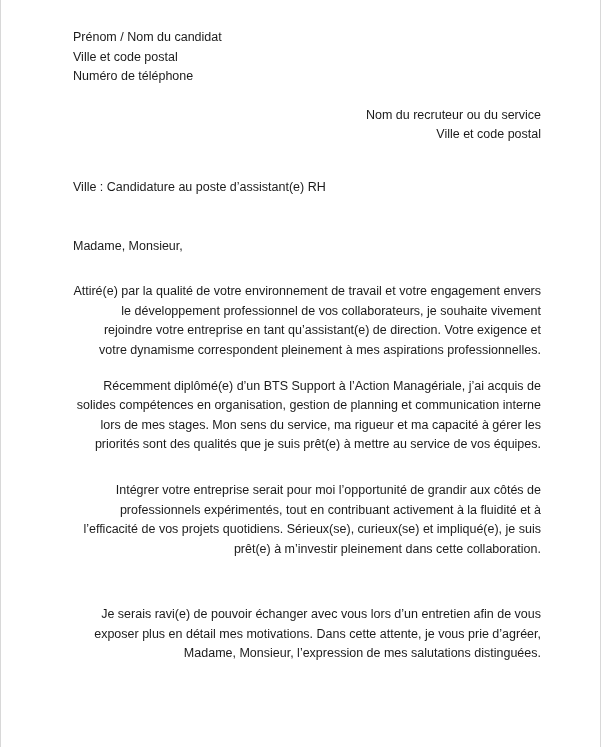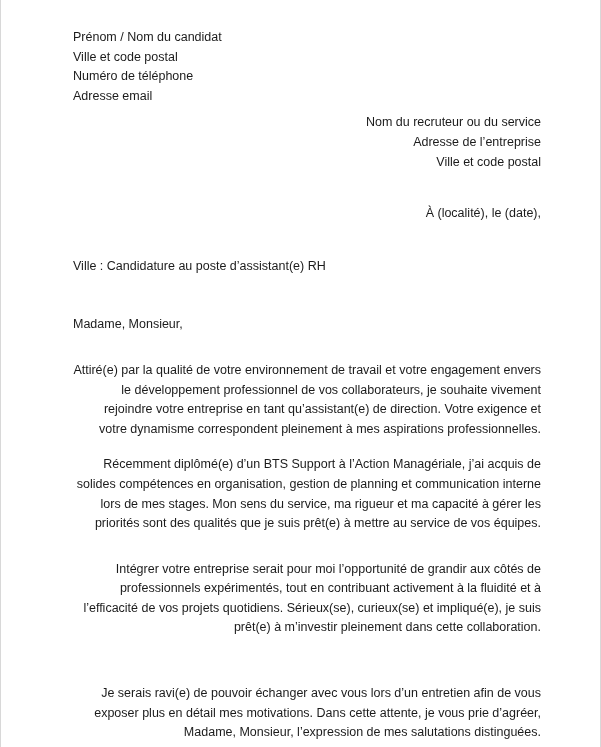--- a/index.html
+++ b/index.html
@@ -34,51 +34,48 @@
     line-height: 19.6px;
     color: #1b1b1b;
   }
 
   .block { margin: 0; padding: 0; }
   .line  { white-space: pre-wrap; }
   .right { text-align: right; }
 
   
   #sender-block     { margin-top: 28px; }
-  #recipient-block  { margin-top: 7px; }
+  #recipient-block  { margin-top: 19px; }
   #date-line        { margin-top: 32px; }
   #subject-line     { margin-top: 33px; }
   #salutation       { margin-top: 39px; }
   #para-1           { margin-top: 26px; }
   #para-2           { margin-top: 16px; }
   #para-3           { margin-top: 26px; }
   #para-4           { margin-top: 46px; }
 
   .para { text-align: right; }
 </style>
 </head>
 <body>
 
 <div id="page">
   <div id="letter">
 
     <div class="block" id="sender-block">
       <div class="line">Prénom / Nom du candidat</div>
       <div class="line">Ville et code postal</div>
       <div class="line">Numéro de téléphone</div>
-      <div class="line">Adresse email</div>
     </div>
 
     <div class="block right" id="recipient-block">
       <div class="line">Nom du recruteur ou du service</div>
-      <div class="line">Adresse de l’entreprise</div>
       <div class="line">Ville et code postal</div>
     </div>
 
-    <div class="block right" id="date-line">À (localité), le (date),</div>
 
     <div class="block" id="subject-line">Ville : Candidature au poste d’assistant(e) RH</div>
 
     <div class="block" id="salutation">Madame, Monsieur,</div>
 
     <p class="block para" id="para-1">Attiré(e) par la qualité de votre environnement de travail et votre engagement envers le développement professionnel de vos collaborateurs, je souhaite vivement rejoindre votre entreprise en tant qu’assistant(e) de direction. Votre exigence et votre dynamisme correspondent pleinement à mes aspirations professionnelles.</p>
     <p class="block para" id="para-2">Récemment diplômé(e) d’un BTS Support à l’Action Managériale, j’ai acquis de solides compétences en organisation, gestion de planning et communication interne lors de mes stages. Mon sens du service, ma rigueur et ma capacité à gérer les priorités sont des qualités que je suis prêt(e) à mettre au service de vos équipes.</p>
     <p class="block para" id="para-3">Intégrer votre entreprise serait pour moi l’opportunité de grandir aux côtés de professionnels expérimentés, tout en contribuant activement à la fluidité et à l’efficacité de vos projets quotidiens. Sérieux(se), curieux(se) et impliqué(e), je suis prêt(e) à m’investir pleinement dans cette collaboration.</p>
     <p class="block para" id="para-4">Je serais ravi(e) de pouvoir échanger avec vous lors d’un entretien afin de vous exposer plus en détail mes motivations. Dans cette attente, je vous prie d’agréer, Madame, Monsieur, l’expression de mes salutations distinguées.</p>
 

